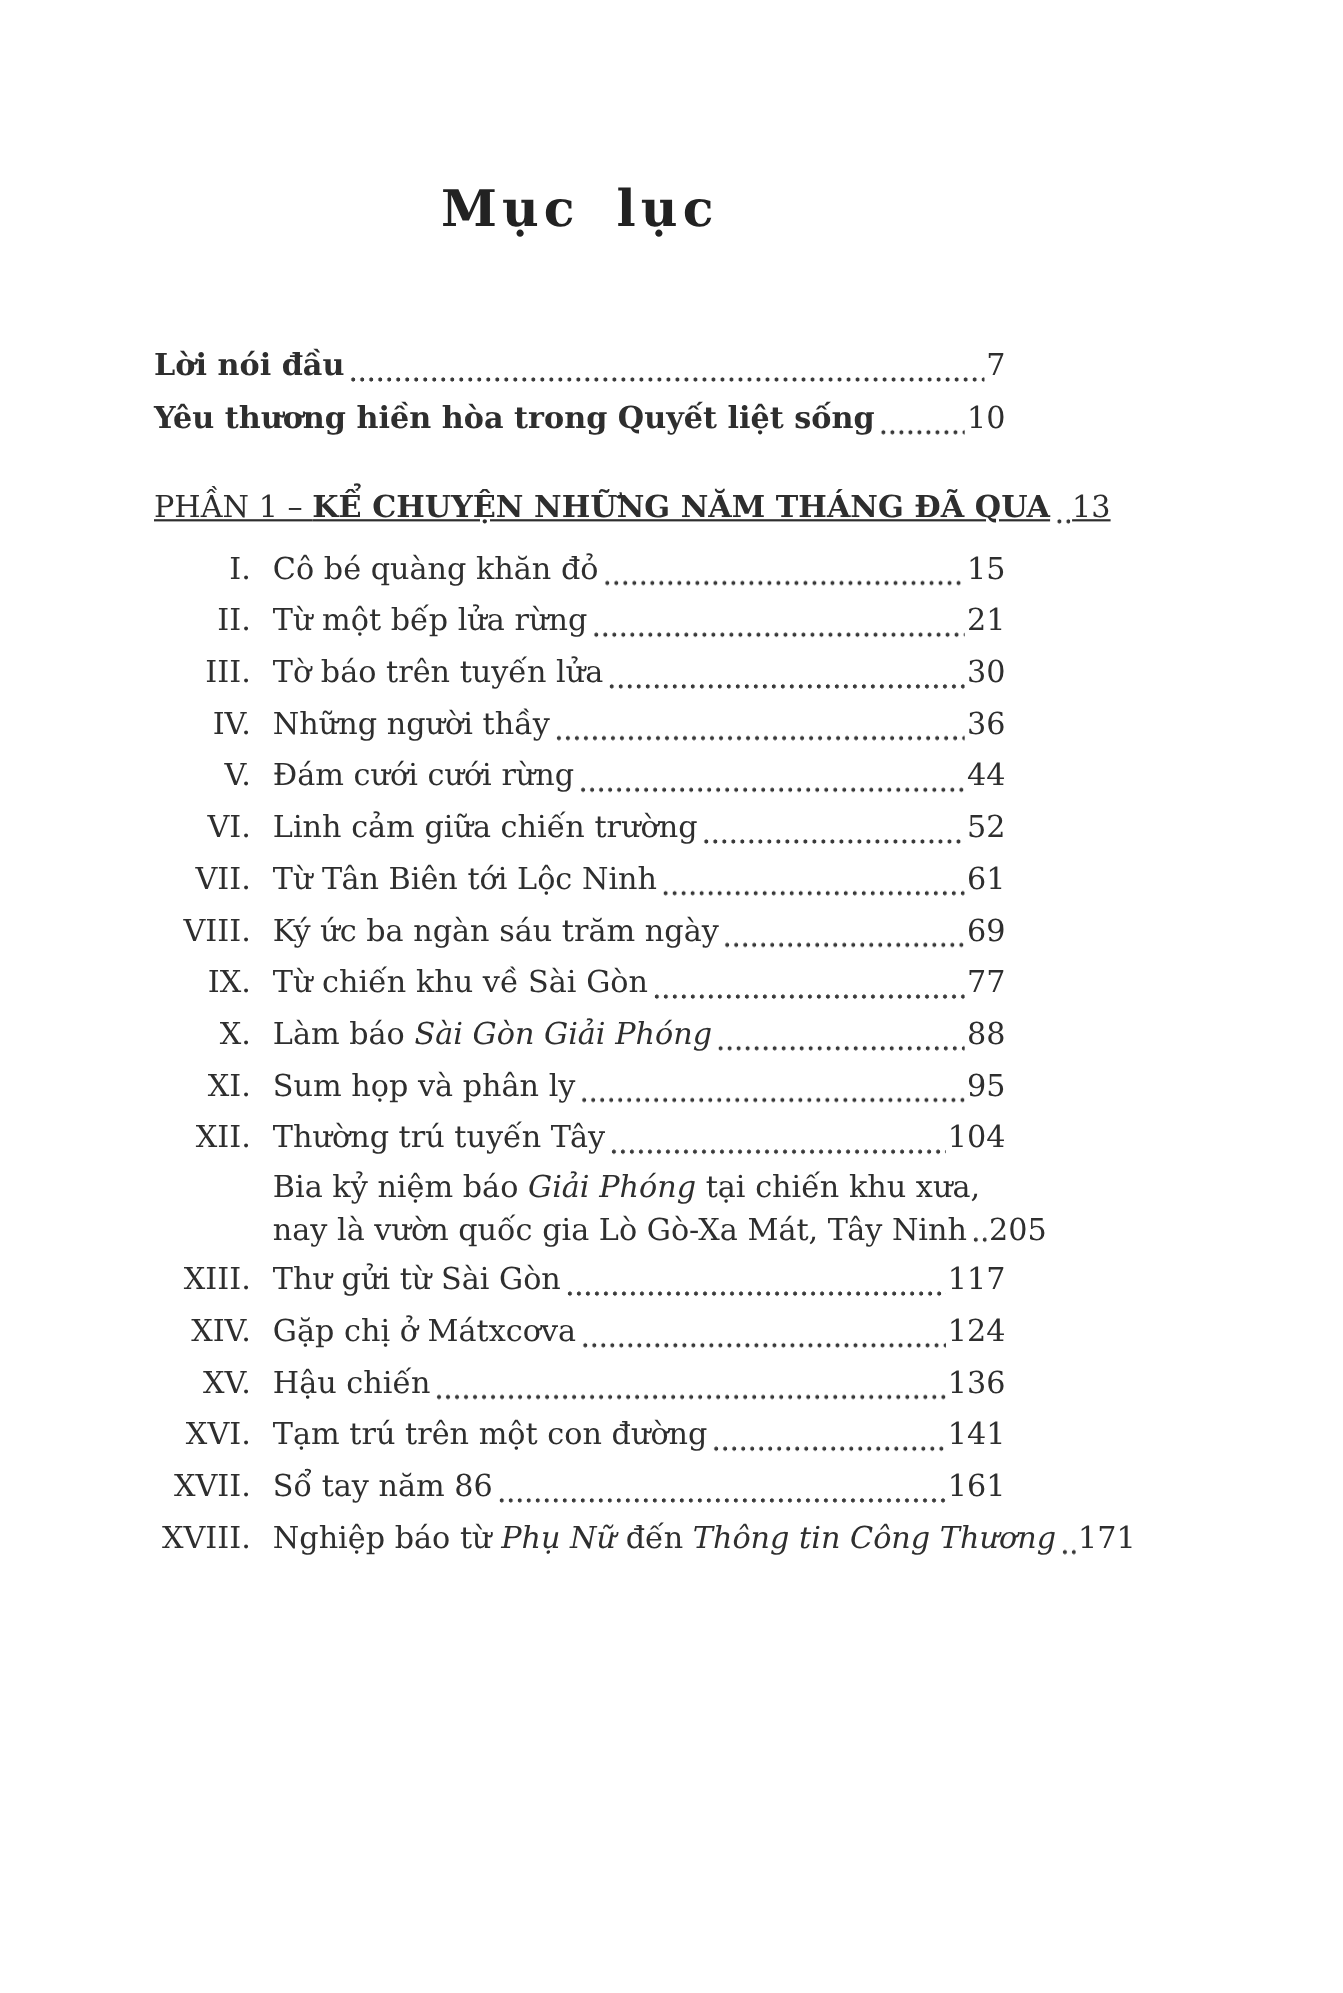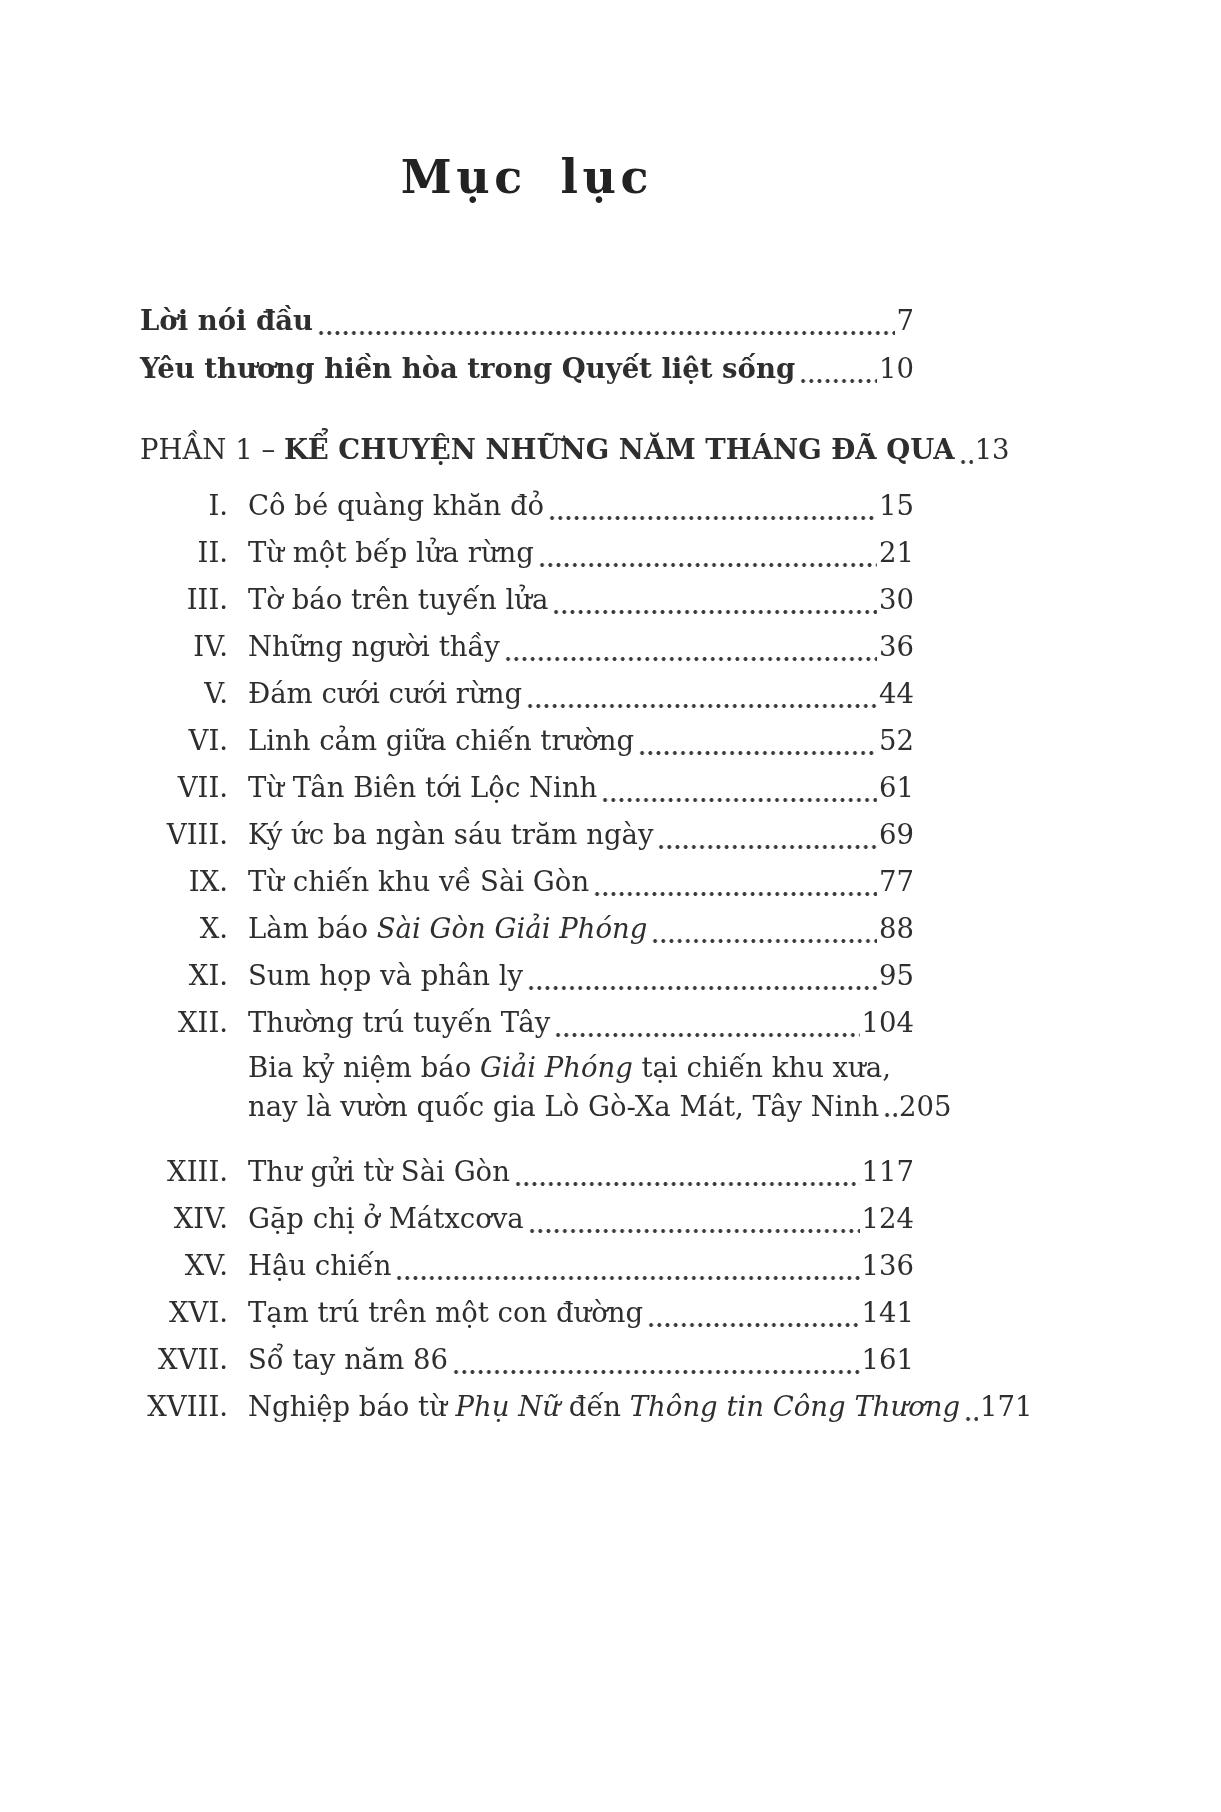--- a/index.html
+++ b/index.html
@@ -3,50 +3,50 @@
 <meta charset="utf-8">
 <style>
   * { margin:0; padding:0; box-sizing:border-box; }
   html,body { background:#ffffff; }
   body {
     width:1221px; height:1812px; position:relative;
     font-family:"DejaVu Serif","Liberation Serif",serif;
     color:#2e2e2e;
     overflow:hidden;
   }
-  .content { position:absolute; left:140px; top:0; width:774px; }
+  .content { position:absolute; left:140px; top:12px; width:774px; }
   .title {
     margin-top:150px;
     text-align:center;
     font-size:46px; font-weight:bold;
     letter-spacing:.10em; word-spacing:.28em;
     color:#222222;
   }
   .toc { margin-top:92px; font-size:27.5px; }
   .row { line-height:47px; }
   .row.front { line-height:48px; }
-  .row.part { margin-top:34px; margin-bottom:9px; }
+  .row.part { margin-top:34px; margin-bottom:9px;text-decoration:underline; }
   .bd { font-weight:bold; }
   .it { font-style:italic; }
   .line { display:flex; align-items:flex-start; }
   .txt { white-space:nowrap; }
   .pg { white-space:nowrap; }
   .dots {
     flex:1; min-width:14px; align-self:flex-end;
     height:1.05em; margin:0 2px 0 4px;
     background-image:radial-gradient(circle,#383838 1.7px,transparent 2.1px);
     background-size:8.2px 8.2px;
     background-repeat:repeat-x;
     background-position:left calc(100% - 0.26em);
   }
   .chap { display:flex; align-items:flex-start; }
   .num { flex:none; width:88px; text-align:right; }
   .body { flex:1; min-width:0; display:block; margin-left:20px; }
   .chap .line { line-height:47px; }
-  .chap.sub { margin-top:2px; margin-bottom:22px; }
+  .chap.sub { margin-top:2px; margin-bottom:2px; }
   .chap.sub .line { line-height:39px; }
 </style>
 </head>
 <body>
 
 <div class="content">
   <h1 class="title">Mục lục</h1>
   <div class="toc" id="toc-list">
       <div class="row front">
         <span class="line">

